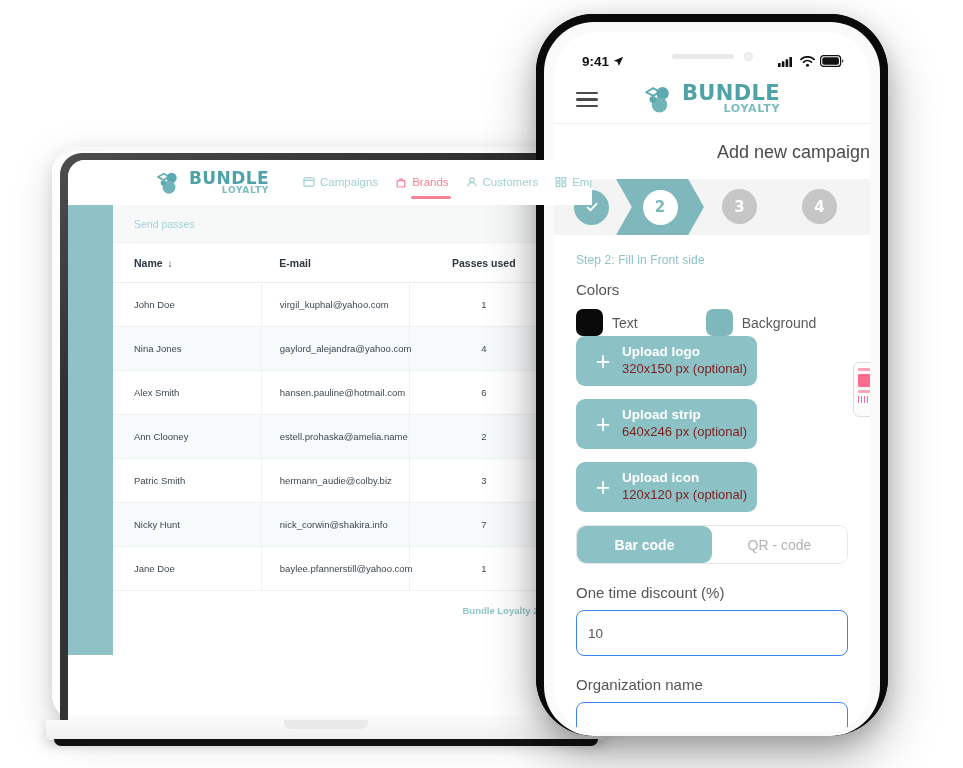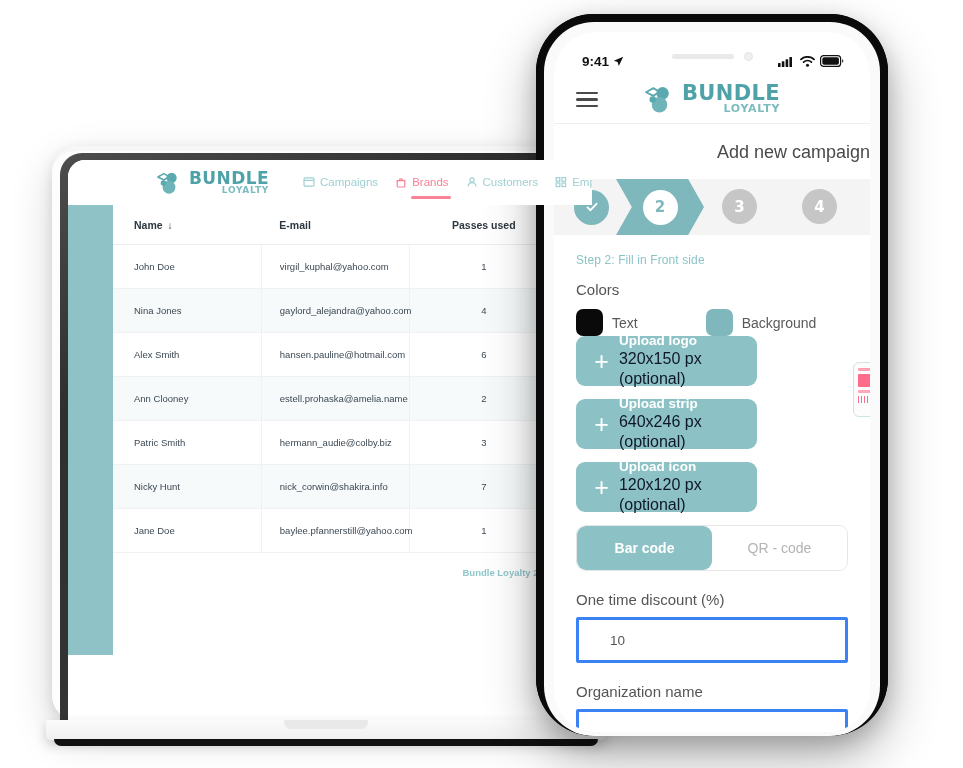--- a/index.html
+++ b/index.html
@@ -202,47 +202,47 @@
   .col-item { display: flex; align-items: center; }
   .col-gap { width: 36px; }
 
   .upload {
     height: 50px; border-radius: 9px; background: #8cc2c5; display: flex;
     align-items: center; margin-bottom: 13px; padding-left: 12px; width: 181px;
   }
   .up-plus { font-size: 25px; color: #fff; font-weight: 300; width: 30px; text-align: center; line-height: 1; }
   .up-txt { margin-left: 4px; }
   .up-t1 { font-size: 13.5px; font-weight: 700; color: #fff; line-height: 1.25; }
-  .up-t2 { font-size: 16px; color: #0f172a; line-height: 1.25; }
+  .up-t2 { font-size: 13px; color: #7f1d1d; line-height: 1.25; }
 
   .card-preview {
     position: absolute; right: -24px; top: 330px; width: 41px; height: 55px;
     border: 1px solid #cfe4e6; border-radius: 6px; background: #fcfcfc;
     padding: 5px 4px; display: flex; flex-direction: column; gap: 3px;
   }
   .cp-l1 { height: 3px; background: #ff8fa8; border-radius: 1px; opacity: .85; }
   .cp-block { height: 13px; background: #ff6b8a; border-radius: 1px; }
   .cp-l2 { height: 3px; background: #ffa8bc; border-radius: 1px; }
   .cp-bars { height: 7px; background: repeating-linear-gradient(90deg,#ff6b8a 0 1.5px,#fff 1.5px 3px); }
 
   .toggle {
-    display: flex; height: 46px; border-radius: 9px; overflow: hidden;
+    display: flex; height: 39px; border-radius: 9px; overflow: hidden;
     border: 1px solid #e6e6e6; margin: 7px 0 20px;
   }
   .tg {
     flex: 1; display: flex; align-items: center; justify-content: center;
     font-size: 14px;
   }
   .tg.on { background: #8cc2c5; color: #fff; font-weight: 700; border-radius: 9px; }
   .tg.off { background: #fff; color: #b3b3b3; }
 
   .field-label { font-size: 15px; color: #555; padding-bottom: 9px; }
   .field {
-    height: 46px; border: 3px solid #3b82f6; border-radius: 2px;
-    display: flex; align-items: center; padding-left: 31px;
+    height: 46px; border: 1px solid #3b82f6; border-radius: 8px;
+    display: flex; align-items: center; padding-left: 11px;
     font-size: 13.5px; color: #555; margin-bottom: 20px; background: #fff;
   }
 </style>
 </head>
 <body>
 
 <div id="stage">
 
   <div id="laptop">
     <div class="lt-shadow"></div>
@@ -297,20 +297,23 @@
             <span>Employees</span>
           </div>
 
         </div>
       </div>
 
       <div class="app-body">
         <div class="side-strip"></div>
         <div class="app-main">
 
+          <div class="toolbar">
+            <a href="#">Send passes</a>
+          </div>
 
           <table class="tbl">
             <thead>
               <tr>
                 <th>
                   <span>Name</span><span class="sort-arrow">↓</span>
                 </th>
                 <th class="c2">E-mail</th>
                 <th class="c3">Passes used</th>
                 <th style="width:34px"></th>

